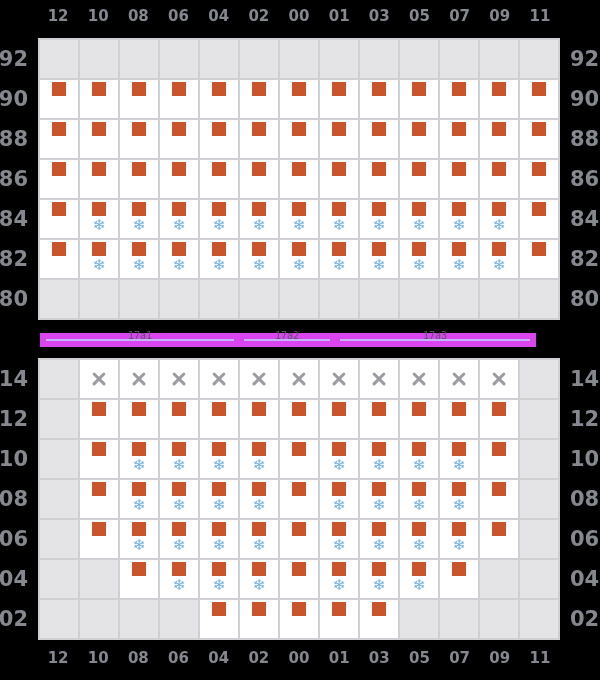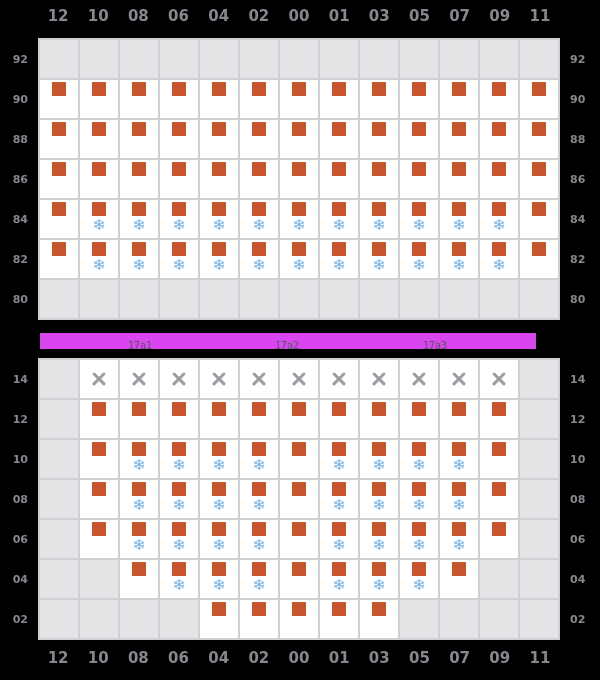--- a/index.html
+++ b/index.html
@@ -14,21 +14,21 @@
   }
   .col-labels span{
     display:flex;align-items:center;justify-content:center;
     color:#85888f;font-size:15px;font-weight:bold;
   }
   .side-labels{
     position:absolute;width:34px;height:282px;padding:2px 0;box-sizing:border-box;
     display:grid;grid-template-rows:repeat(7,38px);row-gap:2px;
   }
   .side-labels div{
-    display:flex;align-items:center;color:#85888f;font-size:11px;font-weight:bold;
+    display:flex;align-items:center;color:#85888f;font-size:21px;font-weight:bold;
   }
   .side-labels.left{justify-items:end;}
   .side-labels.left div{justify-content:flex-end;padding-right:6px;width:28px;}
   .side-labels.right div{justify-content:flex-start;padding-left:10px;}
   
   .grid{
     position:absolute;left:38px;width:522px;height:282px;box-sizing:border-box;
     background:#cfd0d4;padding:2px;
     display:grid;grid-template-columns:repeat(13,38px);grid-template-rows:repeat(7,38px);gap:2px;
   }
@@ -44,22 +44,22 @@
   .xmark{position:relative;width:18px;height:18px;flex:0 0 auto;}
   .xmark::before,.xmark::after{
     content:"";position:absolute;left:50%;top:50%;width:17px;height:3.2px;
     background:#9b9ba2;border-radius:1.5px;
   }
   .xmark::before{transform:translate(-50%,-50%) rotate(45deg);}
   .xmark::after{transform:translate(-50%,-50%) rotate(-45deg);}
   
   .sep-bar{position:absolute;left:40px;top:333px;height:14px;display:flex;}
   .seg{
-    box-sizing:border-box;height:14px;background:#c4b5fd;border:8px solid #d946ef;
-    display:flex;align-items:flex-start;justify-content:center;
+    box-sizing:border-box;height:14px;background:#c4b5fd;border:6px solid #d946ef;
+    display:flex;align-items:flex-end;justify-content:center;
   }
   .seg + .seg{margin-left:-2px;}
   .seg span{
     font-size:10px;line-height:10px;color:#54575d;
     font-family:"DejaVu Sans Mono","Liberation Mono",monospace;
   }
 </style>
 </head>
 <body>
 

